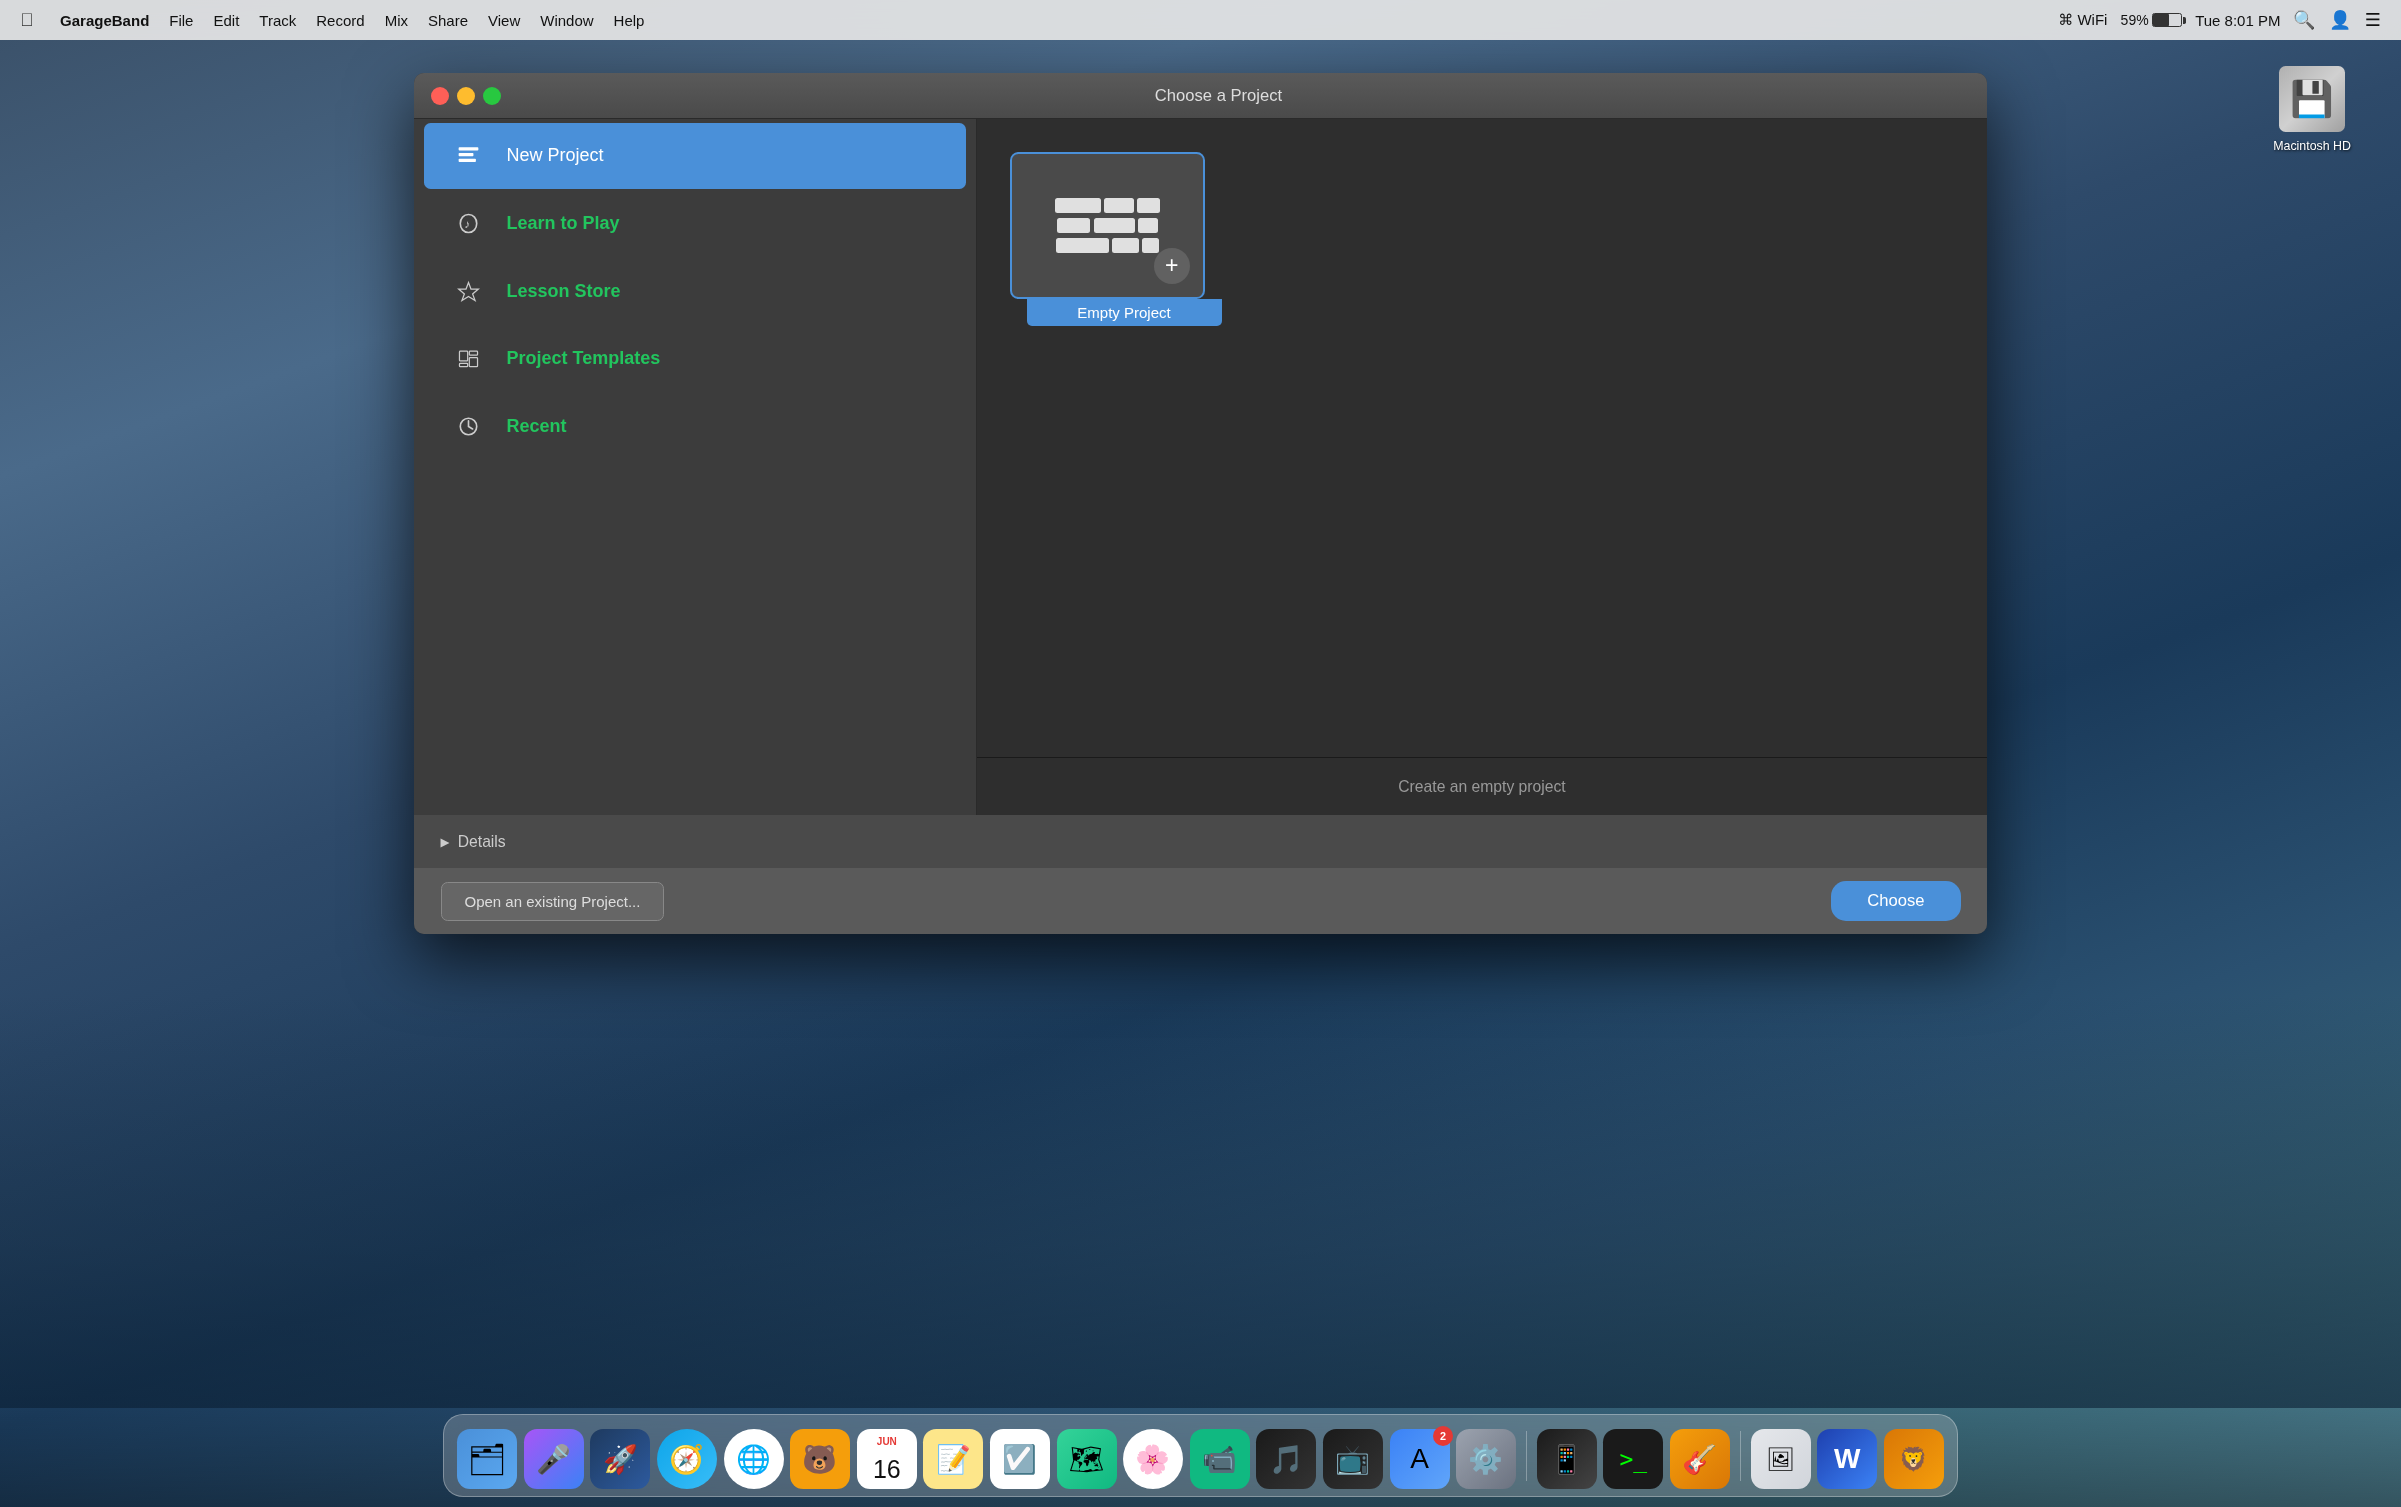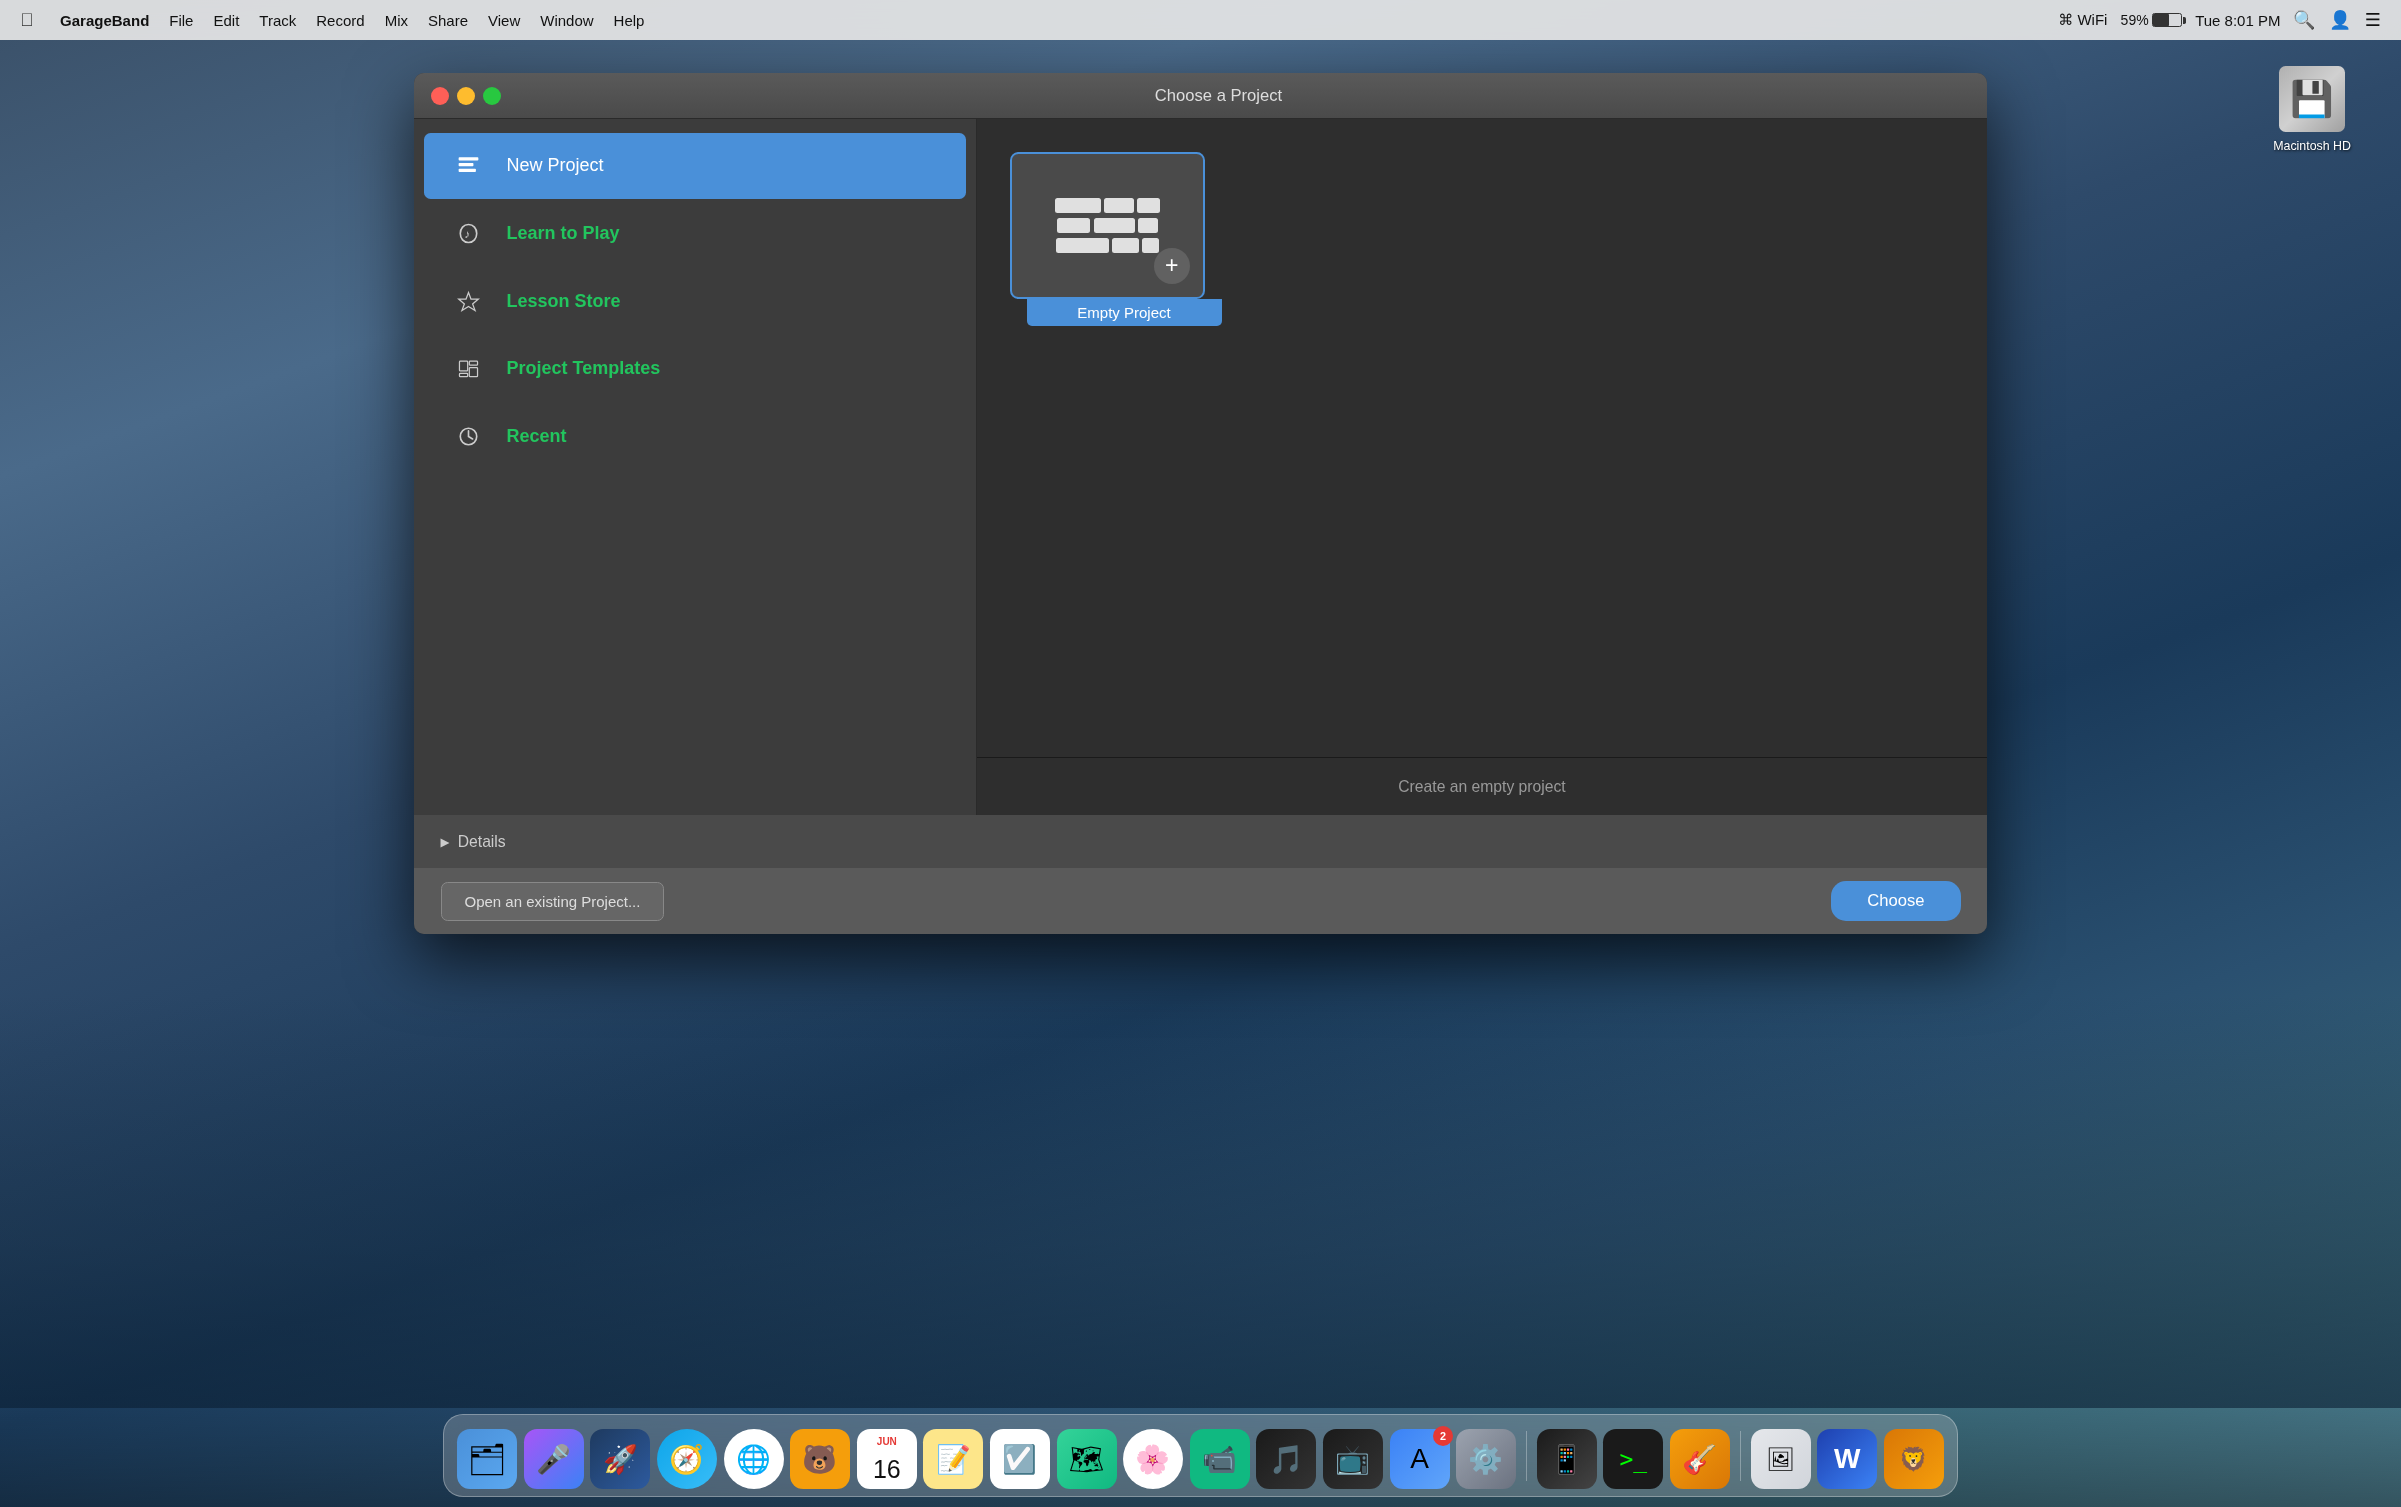--- a/index.html
+++ b/index.html
@@ -169,21 +169,21 @@
       display: flex;
       flex: 1;
       overflow: hidden;
     }
 
     
     .sidebar {
       width: 563px;
       background: #3c3c3c;
       border-right: 0.8px solid #2a2a2a;
-      padding: 12px 0;
+      padding: 2px 0;
       flex-shrink: 0;
     }
     .sidebar-item {
       display: flex;
       align-items: center;
       gap: 20px;
       padding: 15px 26.5px;
       cursor: pointer;
       border-radius: 6.6px;
       margin: 1.7px 10px;

